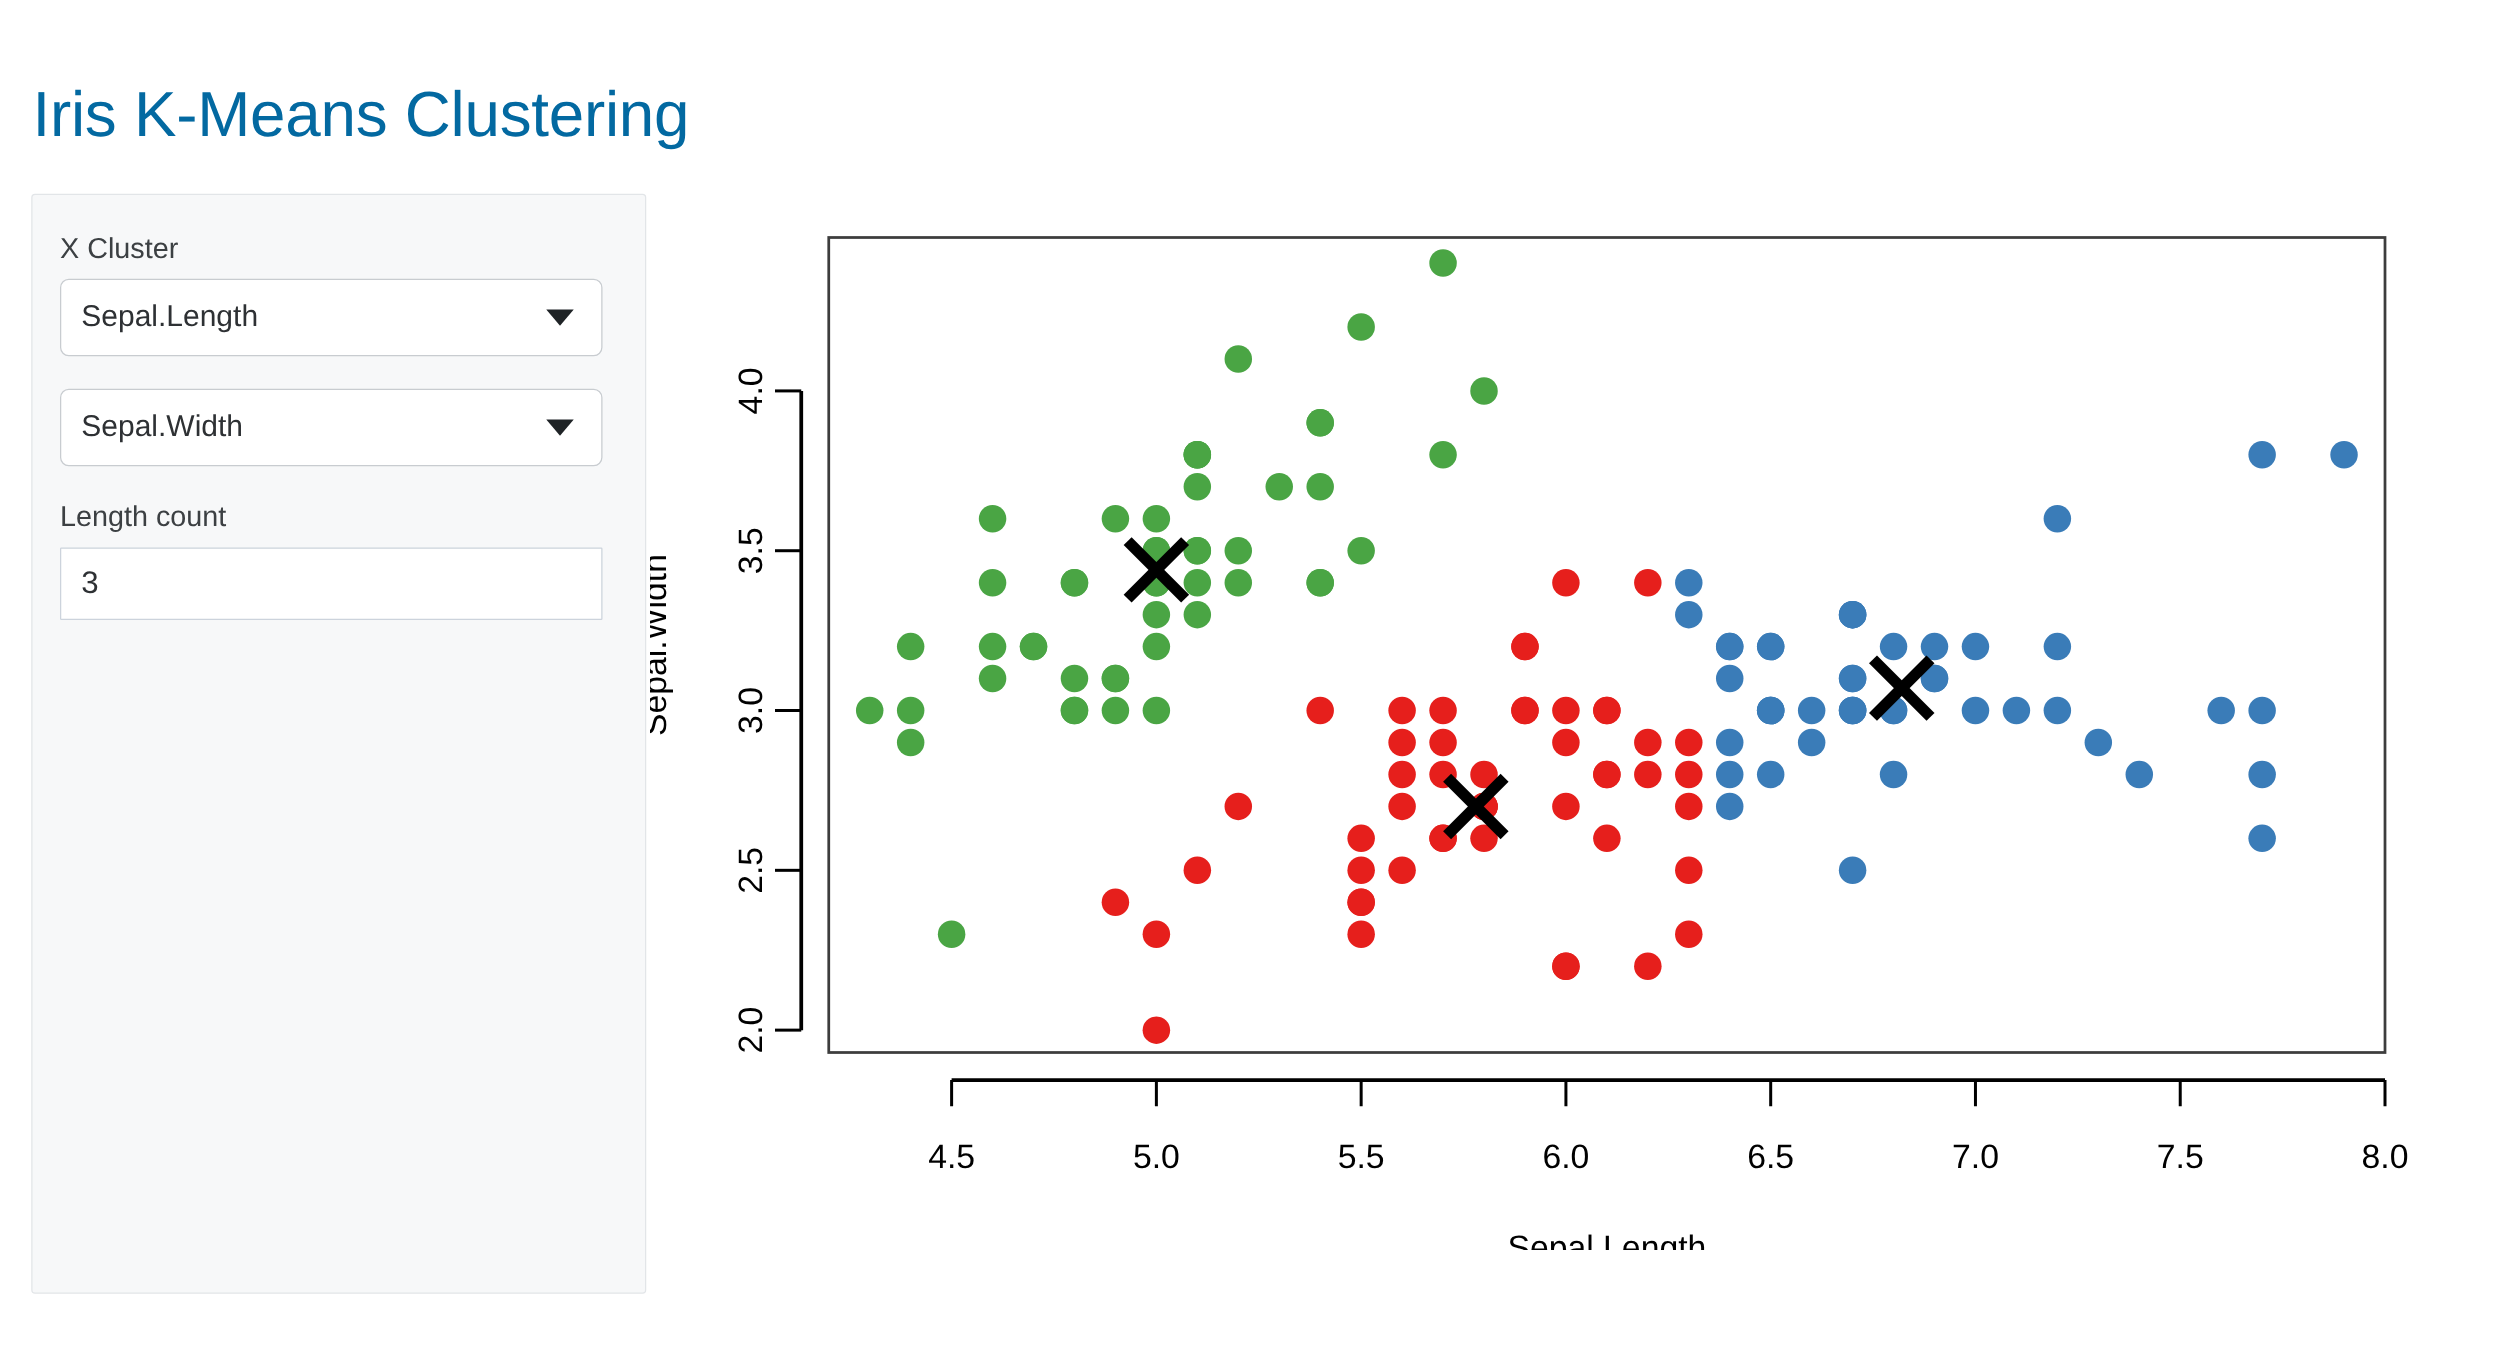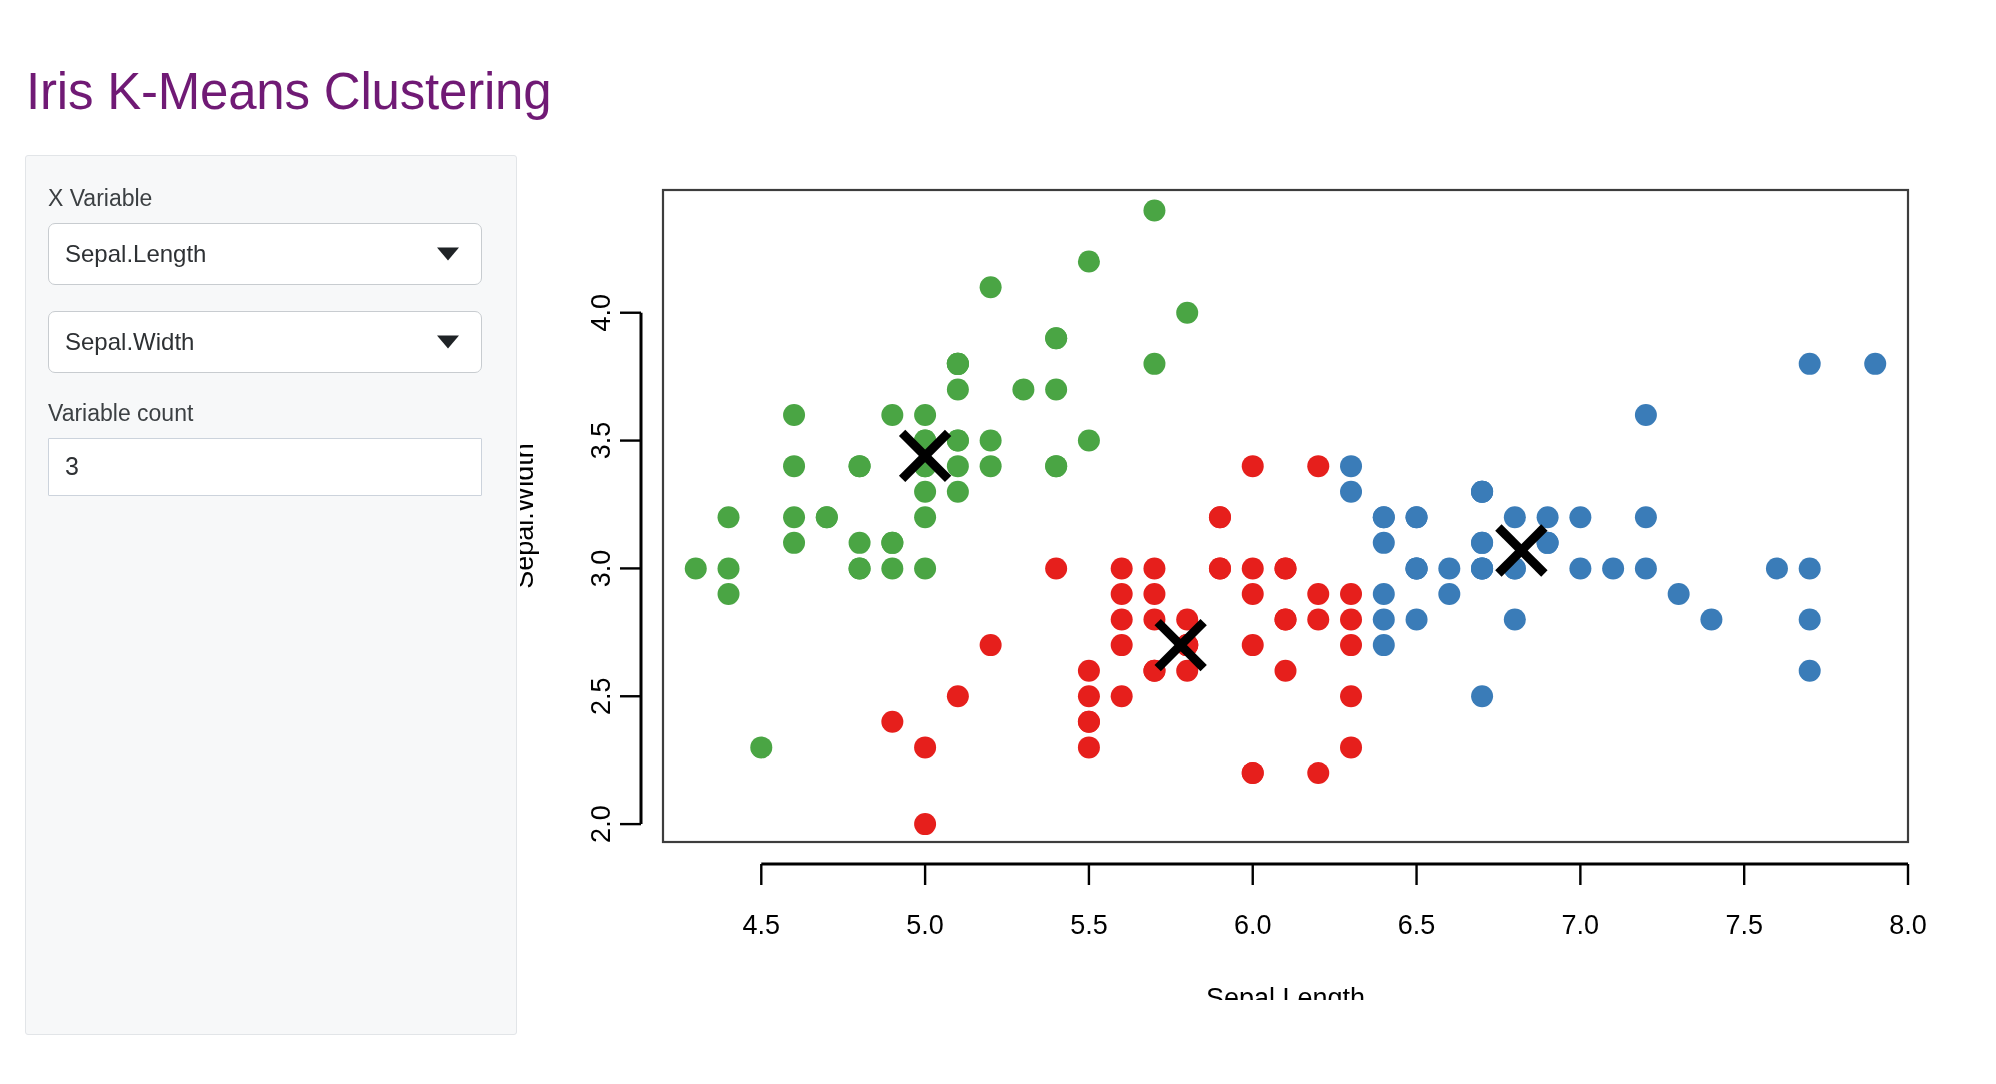--- a/index.html
+++ b/index.html
@@ -11,21 +11,21 @@
     overflow: hidden;
   }
   #app { position: relative; width: 1996px; height: 1084px; }
 
   
   #page-title {
     position: absolute;
     left: 26px; top: 28px;
     font-size: 51px;
     font-weight: 400;
-    color: #701a75;
+    color: #0369a1;
     letter-spacing: -0.2px;
     white-space: nowrap;
   }
 
   
   #sidebar {
     position: absolute;
     left: 25px; top: 155px;
     width: 492px; height: 880px;
     background: #f7f8f9;
@@ -86,36 +86,36 @@
 </head>
 <body>
 
 <div id="app">
 
   <h1 id="page-title">Iris K-Means Clustering</h1>
 
   <div id="sidebar">
 
     <div class="field">
-      <div class="field-label">X Variable</div>
+      <div class="field-label">X Cluster</div>
       <div class="select-wrap">
         <span class="select-value">Sepal.Length</span>
         <span class="caret"></span>
       </div>
     </div>
 
     <div class="field">
       <div class="select-wrap">
         <span class="select-value">Sepal.Width</span>
         <span class="caret"></span>
       </div>
     </div>
 
     <div class="field">
-      <div class="field-label">Variable count</div>
+      <div class="field-label">Length count</div>
       <div class="num-input">
         <span class="num-value">3</span>
       </div>
     </div>
 
   </div>
 
   <div id="plot-region">
     <svg id="plot-svg" width="1460" height="860" viewBox="0 0 1460 860">
       <g>

